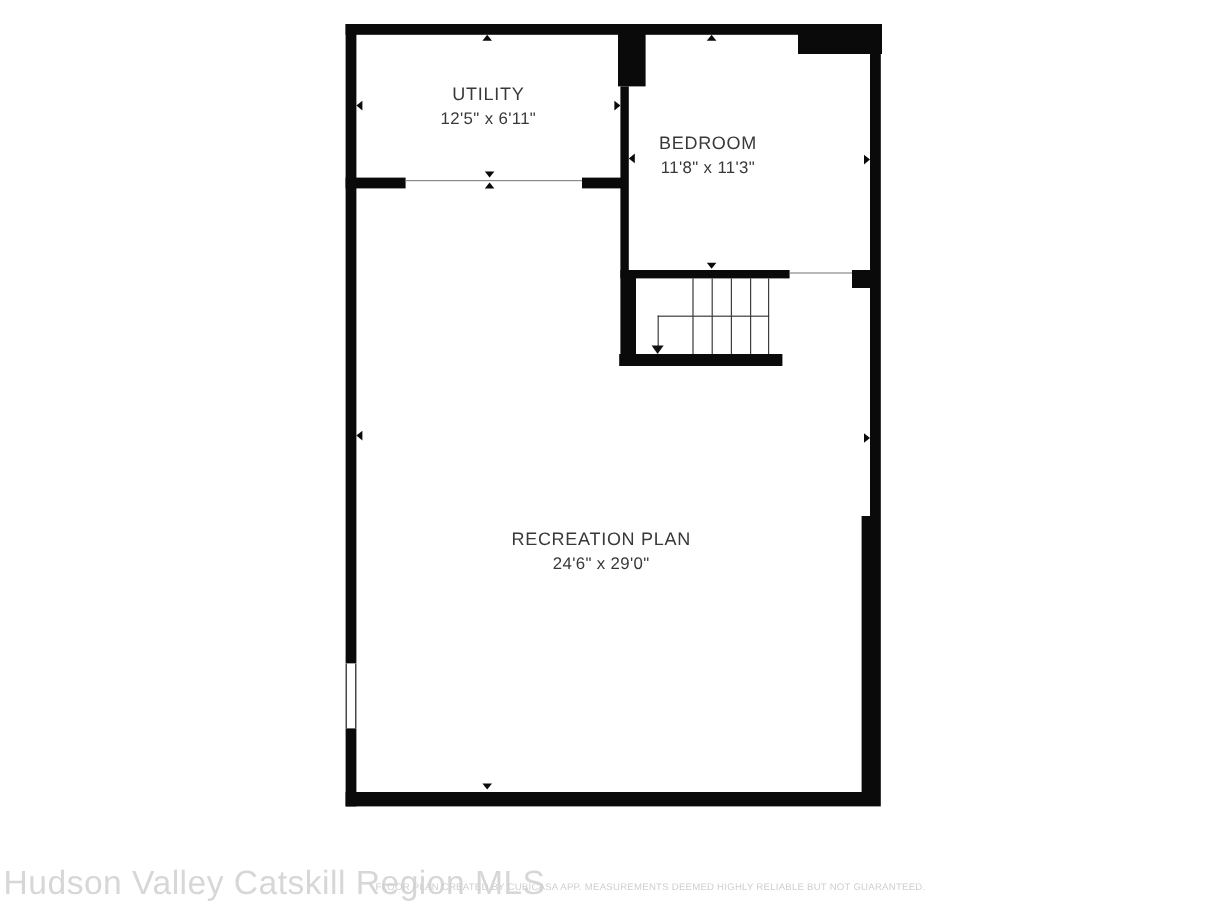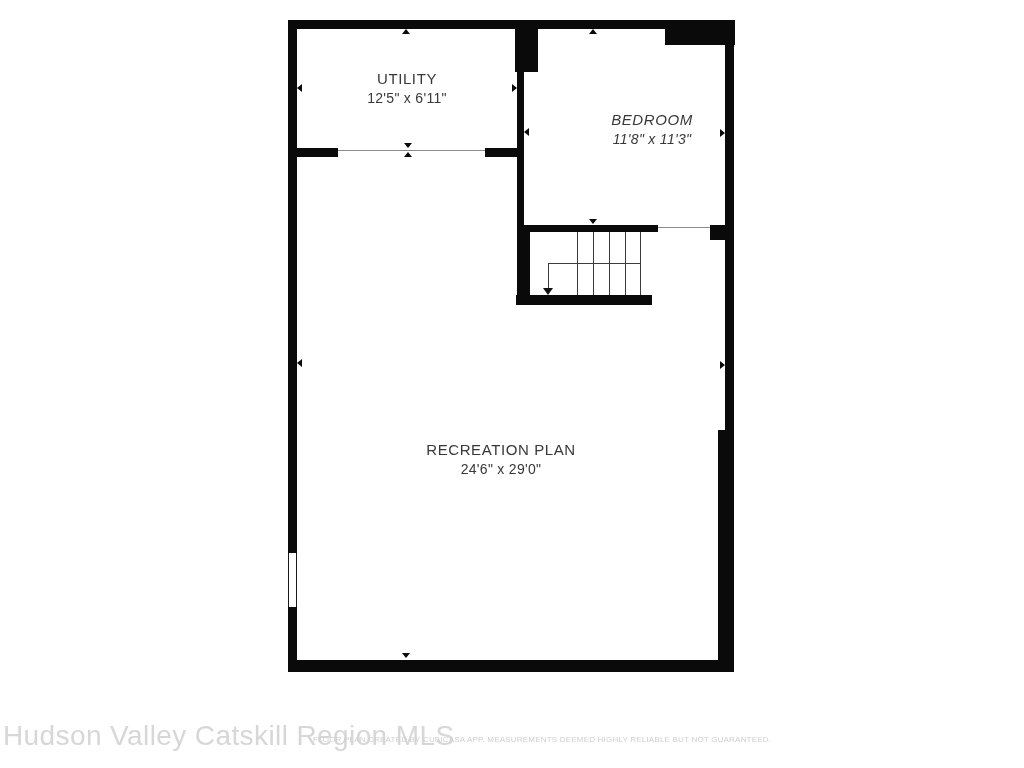--- a/index.html
+++ b/index.html
@@ -75,21 +75,21 @@
   <div class="tri tri-right" style="left:720px;top:129px;"></div>
   <div class="tri tri-down" style="left:589px;top:219px;"></div>
   <div class="tri tri-left" style="left:297px;top:359px;"></div>
   <div class="tri tri-right" style="left:720px;top:361px;"></div>
   <div class="tri tri-down" style="left:402px;top:653px;"></div>
 
   <div class="room-label" style="left:307px;top:70px;">
     <div class="room-name">UTILITY</div>
     <div class="room-dims">12'5" x 6'11"</div>
   </div>
-  <div class="room-label" style="left:552px;top:111px;font-style:italic;">
+  <div class="room-label" style="left:490px;top:111px;">
     <div class="room-name">BEDROOM</div>
     <div class="room-dims">11'8" x 11'3"</div>
   </div>
   <div class="room-label" style="left:401px;top:441px;">
     <div class="room-name">RECREATION PLAN</div>
     <div class="room-dims">24'6" x 29'0"</div>
   </div>
 
   <div class="watermark-big">Hudson Valley Catskill Region MLS</div>
   <div class="watermark-small">FLOOR PLAN CREATED BY CUBICASA APP. MEASUREMENTS DEEMED HIGHLY RELIABLE BUT NOT GUARANTEED.</div>

